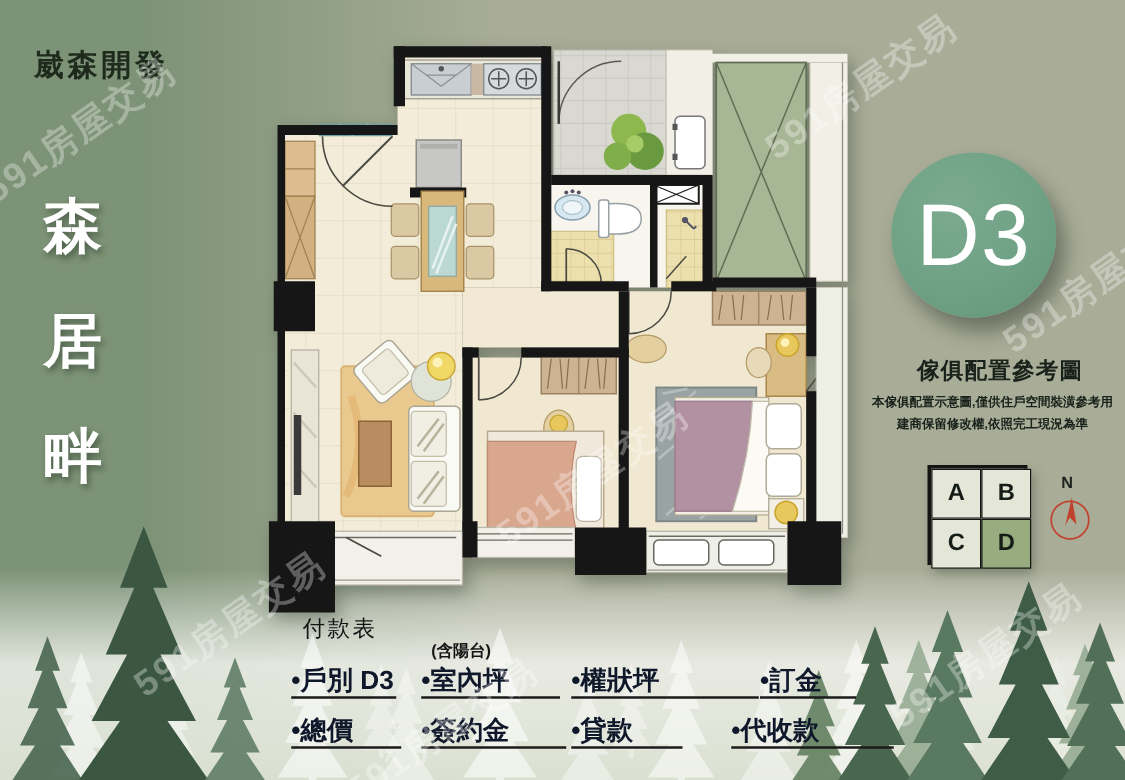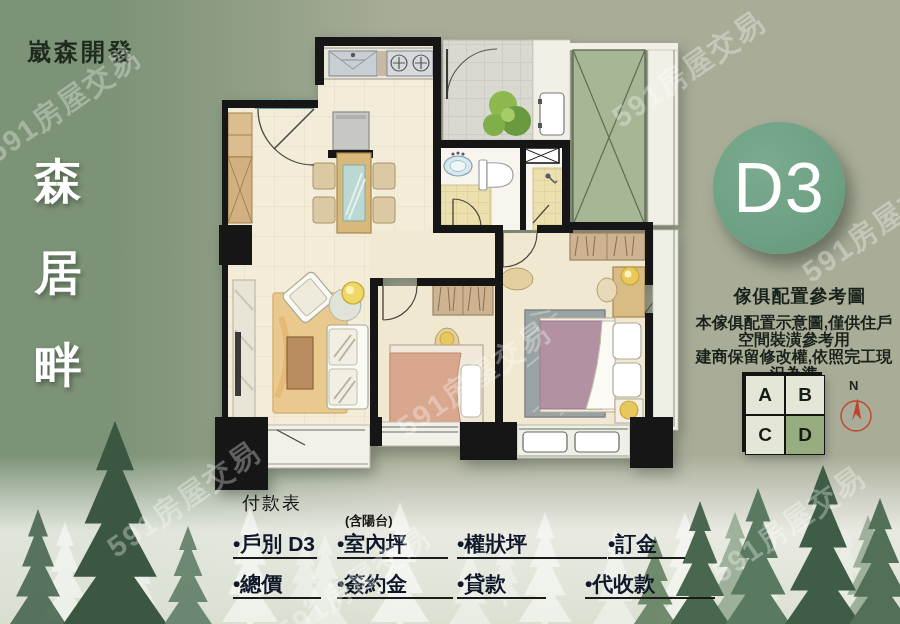--- a/index.html
+++ b/index.html
@@ -32,21 +32,21 @@
     display:flex;align-items:center;justify-content:center;
     box-shadow:7px 11px 16px rgba(30,42,30,0.45);
   }
   .badge span{color:#fff;font-size:70px;font-weight:normal;letter-spacing:1px;}
   .furn-title{
     position:absolute;left:700px;top:284px;width:200px;text-align:center;
     font-size:18px;font-weight:bold;color:#18211a;letter-spacing:1px;
   }
   .furn-note{
     position:absolute;left:688px;top:314px;width:212px;text-align:center;
-    font-size:16px;font-weight:bold;color:#18211a;line-height:17px;
+    font-size:10px;font-weight:bold;color:#18211a;line-height:17px;
   }
   .unit-grid{
     position:absolute;left:742px;top:372px;width:80px;height:80px;
     display:grid;grid-template-columns:40px 40px;grid-template-rows:40px 40px;
     border:3px solid #121512;box-sizing:border-box;
     box-shadow:4px 6px 9px rgba(30,40,30,0.35);
   }
   .unit-cell{
     display:flex;align-items:center;justify-content:center;
     font-size:19px;font-weight:bold;color:#161d16;

